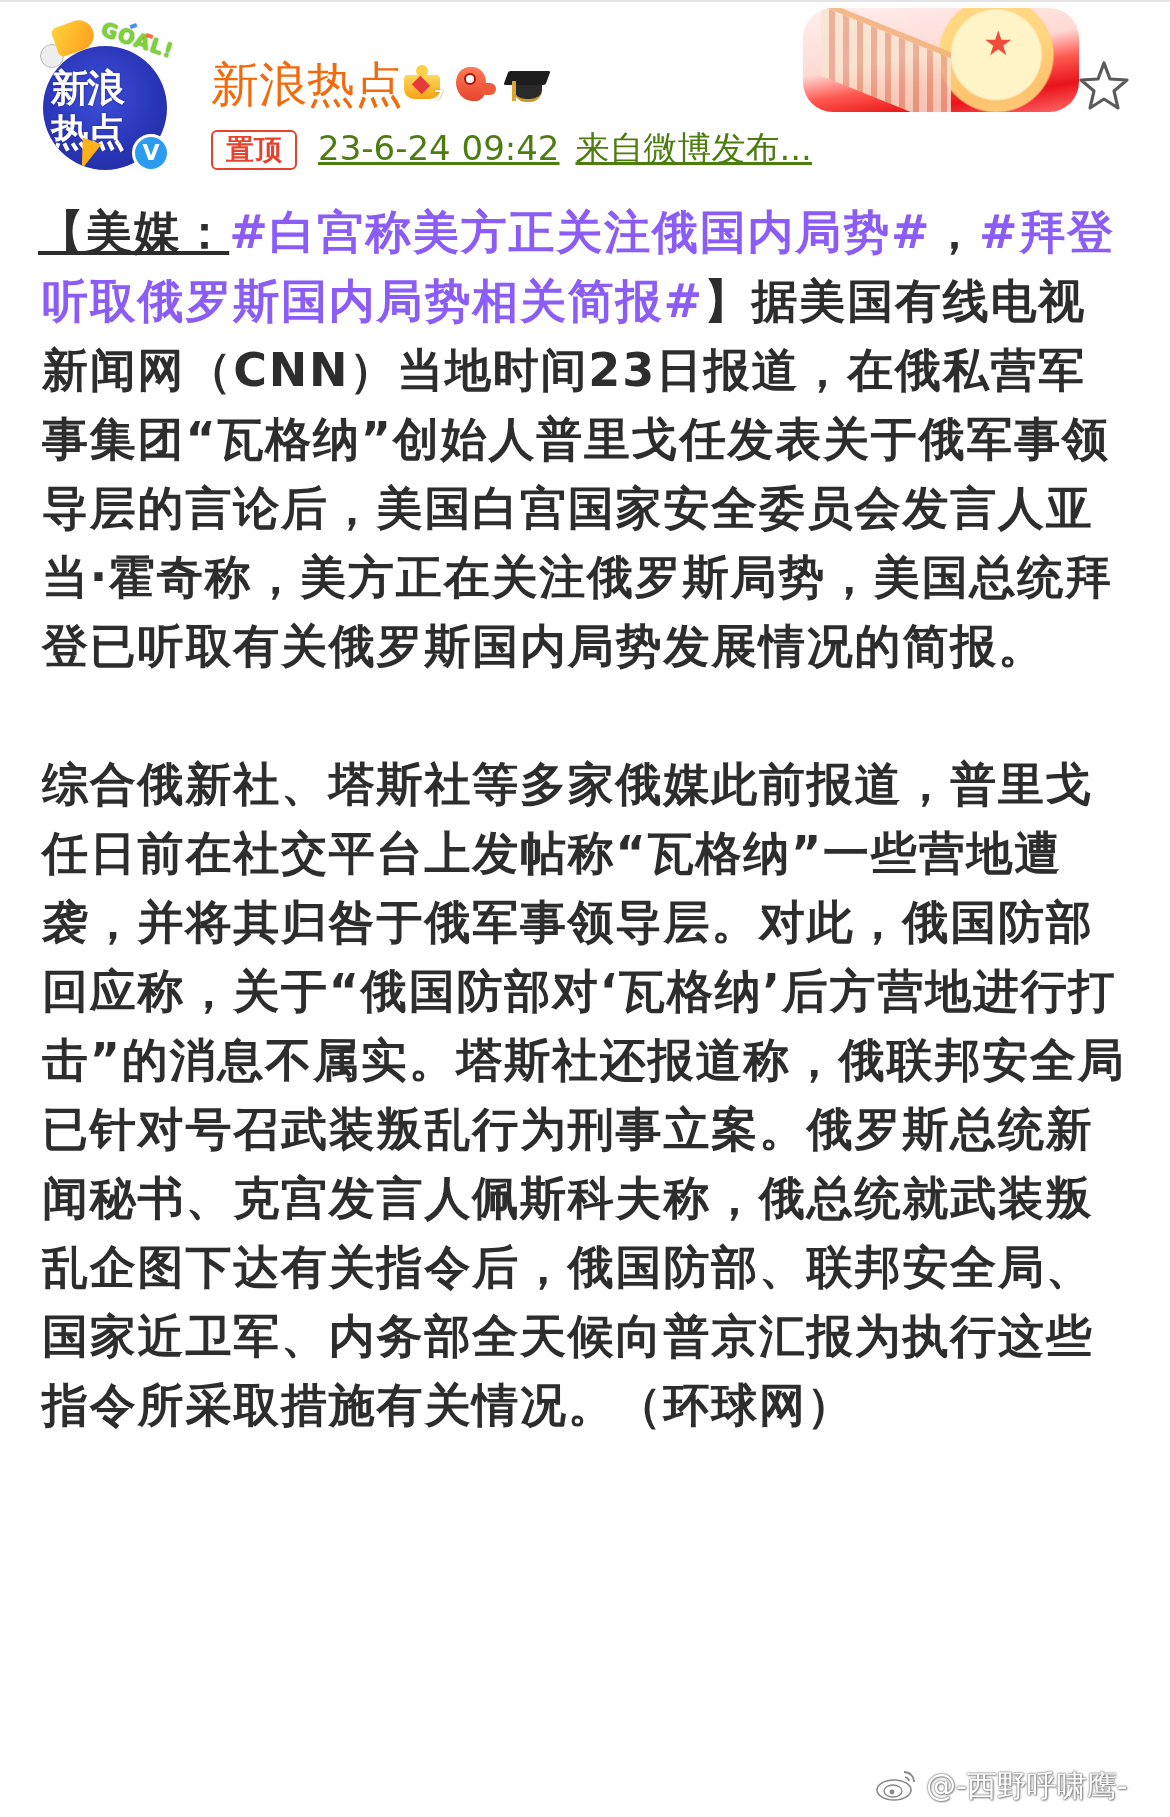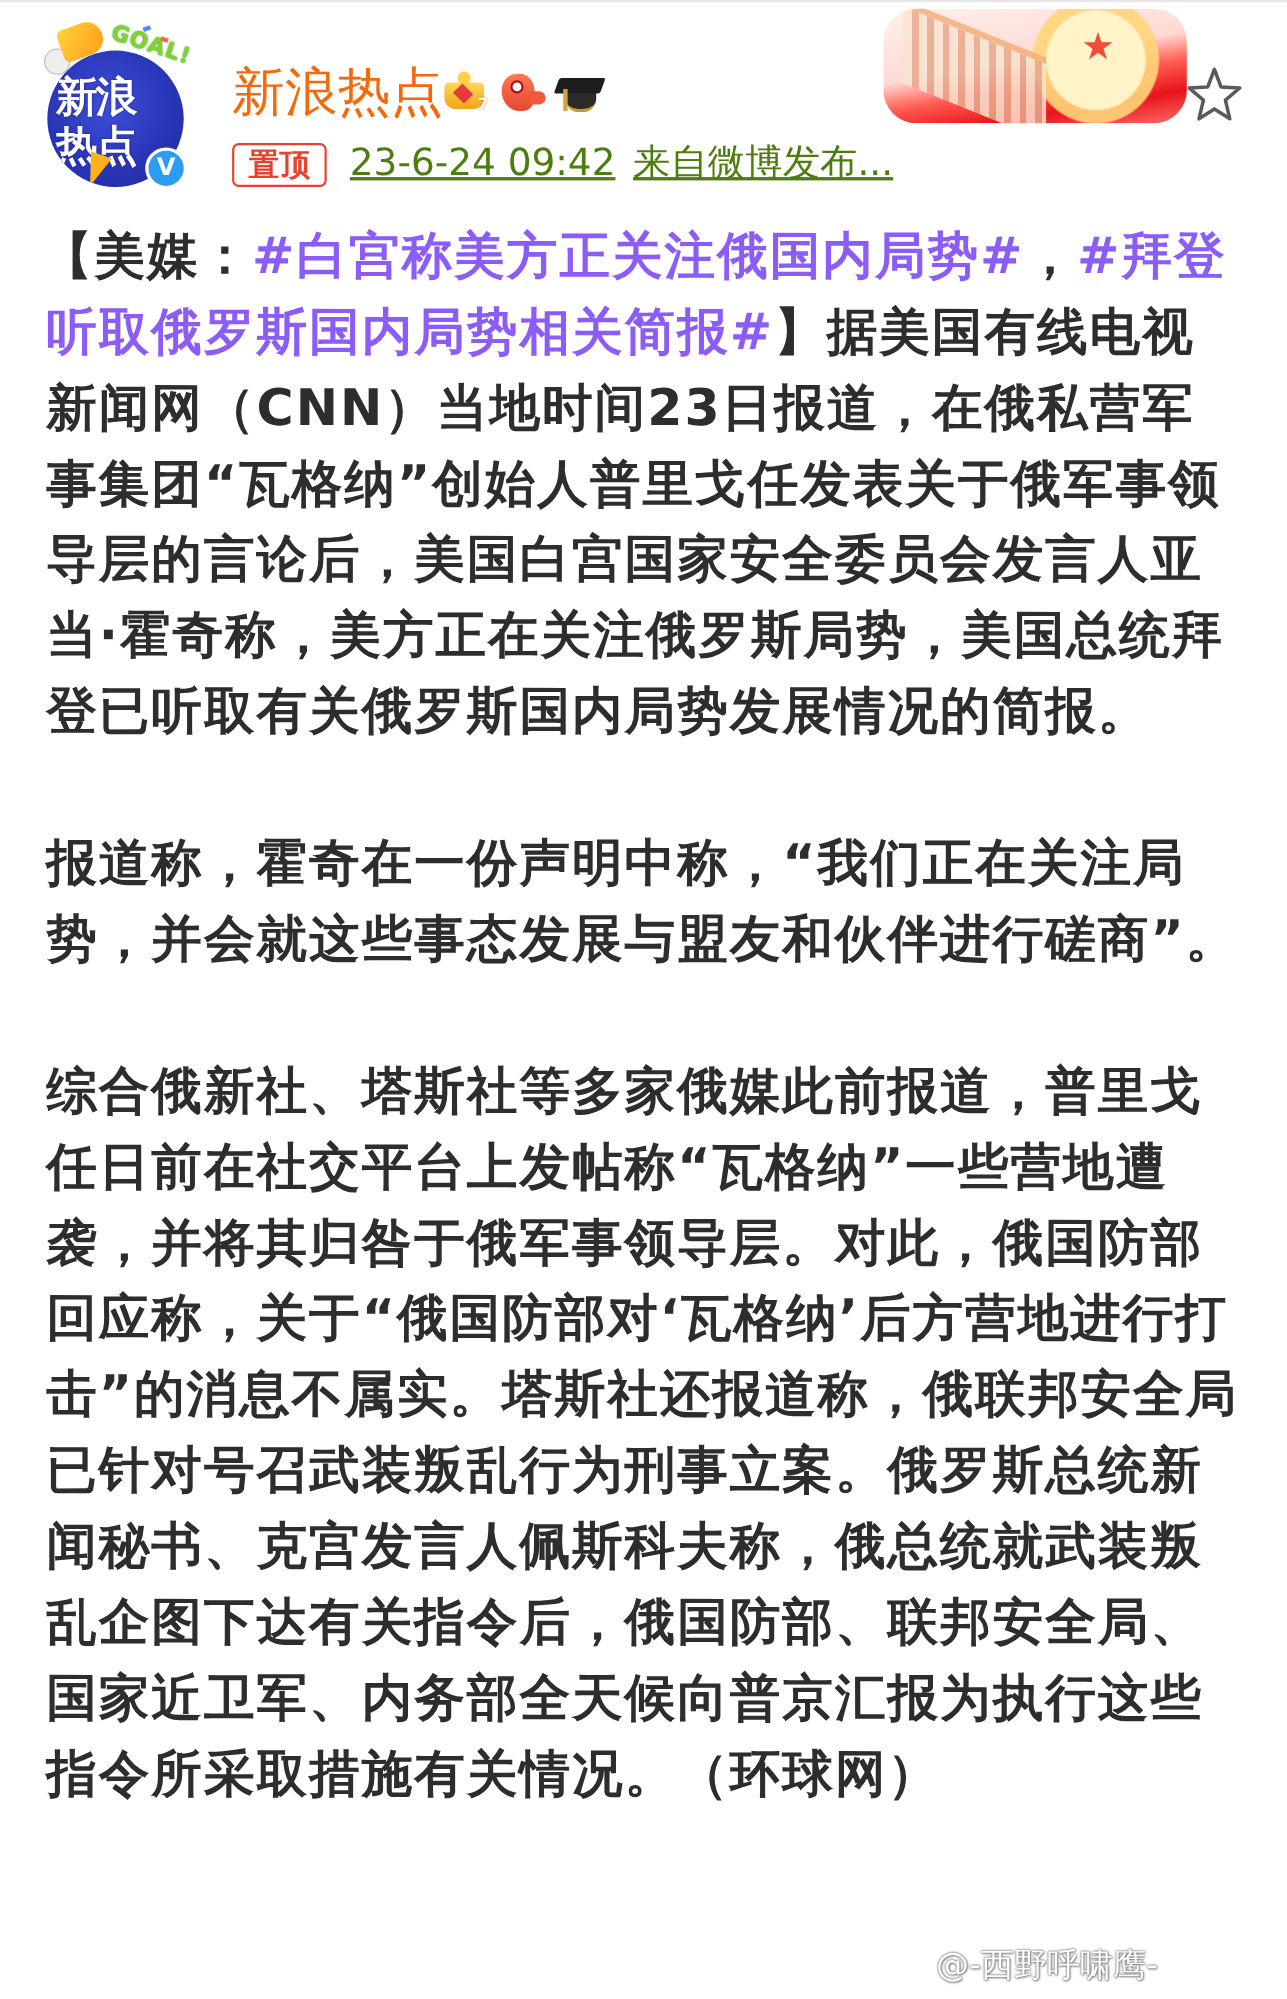--- a/index.html
+++ b/index.html
@@ -102,24 +102,24 @@
   }
 
   
   .content {
     position: absolute; left: 42px; top: 198px; width: 1090px;
     color: #2d2d2d; font-size: 46px; line-height: 69px; font-weight: bold; letter-spacing: 1.8px;
   }
   .content p { margin: 0 0 69px 0; }
   .content p:last-child { margin-bottom: 0; }
   .hashtag { color: #8b5cf6; cursor: pointer; }
-  .lead-bracket { margin-left: -4px; }
+  .lead-bracket { margin-left: -4px; text-decoration: underline; }
 
   
-  .watermark { position: absolute; left: 845px; top: 1766px; height: 40px; display: flex; align-items: flex-start; flex-direction: column; }
+  .watermark { position: absolute; left: 874px; top: 1766px; height: 40px; display: flex; align-items: flex-start; }
   .wm-logo { width: 46px; height: 36px; }
   .wm-text {
     color: #ffffff; font-size: 30px; margin-left: 6px; white-space: nowrap;
     text-shadow: 0 0 2px #777, 0 0 2px #777, 1px 1px 2px #999;
   }
 </style>
 </head>
 <body>
 
 <div class="topline"></div>
@@ -171,21 +171,20 @@
 </div>
 
 <div class="star-btn">
   <svg width="52" height="56" viewBox="0 0 52 56">
     <polygon points="26,5 32,21 49,22 36,33 40,50 26,41 12,50 16,33 3,22 20,21" fill="none" stroke="#5a5a5a" stroke-width="3.2" stroke-linejoin="round"></polygon>
   </svg>
 </div>
 
 <div class="content">
   <p><span class="lead-bracket">【美媒：</span><span class="hashtag">#白宫称美方正关注俄国内局势#</span><span>，</span><span class="hashtag">#拜登听取俄罗斯国内局势相关简报#</span><span>】据美国有线电视新闻网（CNN）当地时间23日报道，在俄私营军事集团“瓦格纳”创始人普里戈任发表关于俄军事领导层的言论后，美国白宫国家安全委员会发言人亚当·霍奇称，美方正在关注俄罗斯局势，美国总统拜登已听取有关俄罗斯国内局势发展情况的简报。</span></p>
-  <p><span>报道称，霍奇在一份声明中称，“我们正在关注局势，并会就这些事态发展与盟友和伙伴进行磋商”。</span></p>
   <p><span>综合俄新社、塔斯社等多家俄媒此前报道，普里戈任日前在社交平台上发帖称“瓦格纳”一些营地遭袭，并将其归咎于俄军事领导层。对此，俄国防部回应称，关于“俄国防部对‘瓦格纳’后方营地进行打击”的消息不属实。塔斯社还报道称，俄联邦安全局已针对号召武装叛乱行为刑事立案。俄罗斯总统新闻秘书、克宫发言人佩斯科夫称，俄总统就武装叛乱企图下达有关指令后，俄国防部、联邦安全局、国家近卫军、内务部全天候向普京汇报为执行这些指令所采取措施有关情况。（环球网）</span></p>
 </div>
 
 <div class="watermark">
   <svg class="wm-logo" viewBox="0 0 46 36">
     <ellipse cx="20" cy="24" rx="17" ry="10" fill="#fff" stroke="#888" stroke-width="1.6"></ellipse>
     <ellipse cx="19" cy="25" rx="9" ry="6" fill="none" stroke="#888" stroke-width="1.4"></ellipse>
     <circle cx="18" cy="26" r="2.4" fill="#888"></circle>
     <path d="M30 6 A10 10 0 0 1 40 16" fill="none" stroke="#888" stroke-width="1.8"></path>
     <path d="M31 11 A5 5 0 0 1 35 15" fill="none" stroke="#888" stroke-width="1.6"></path>

